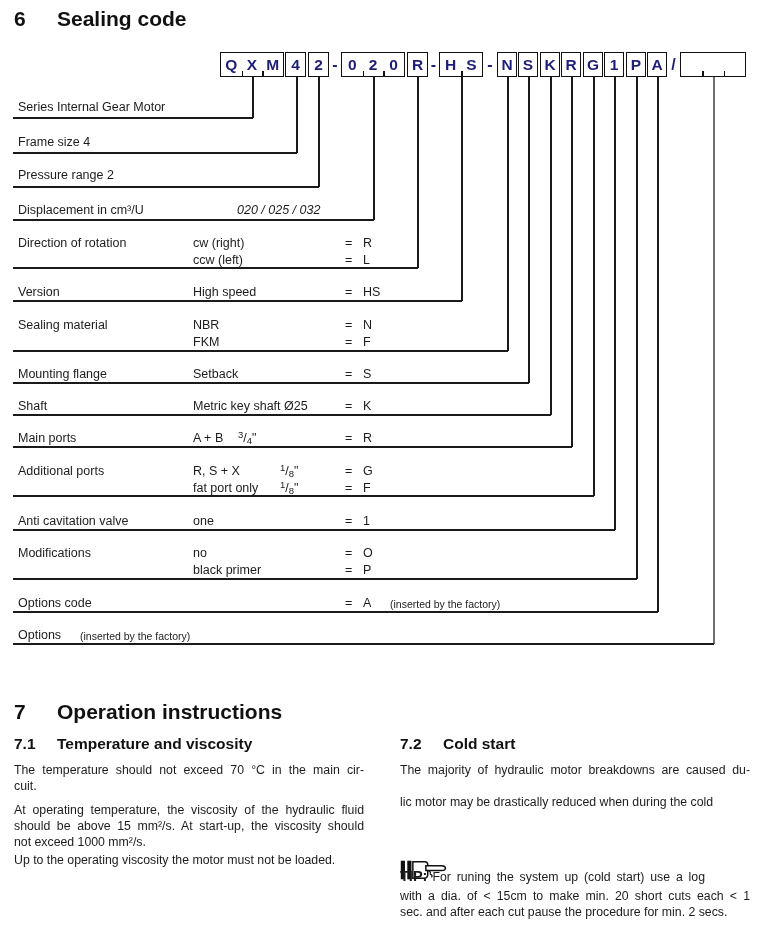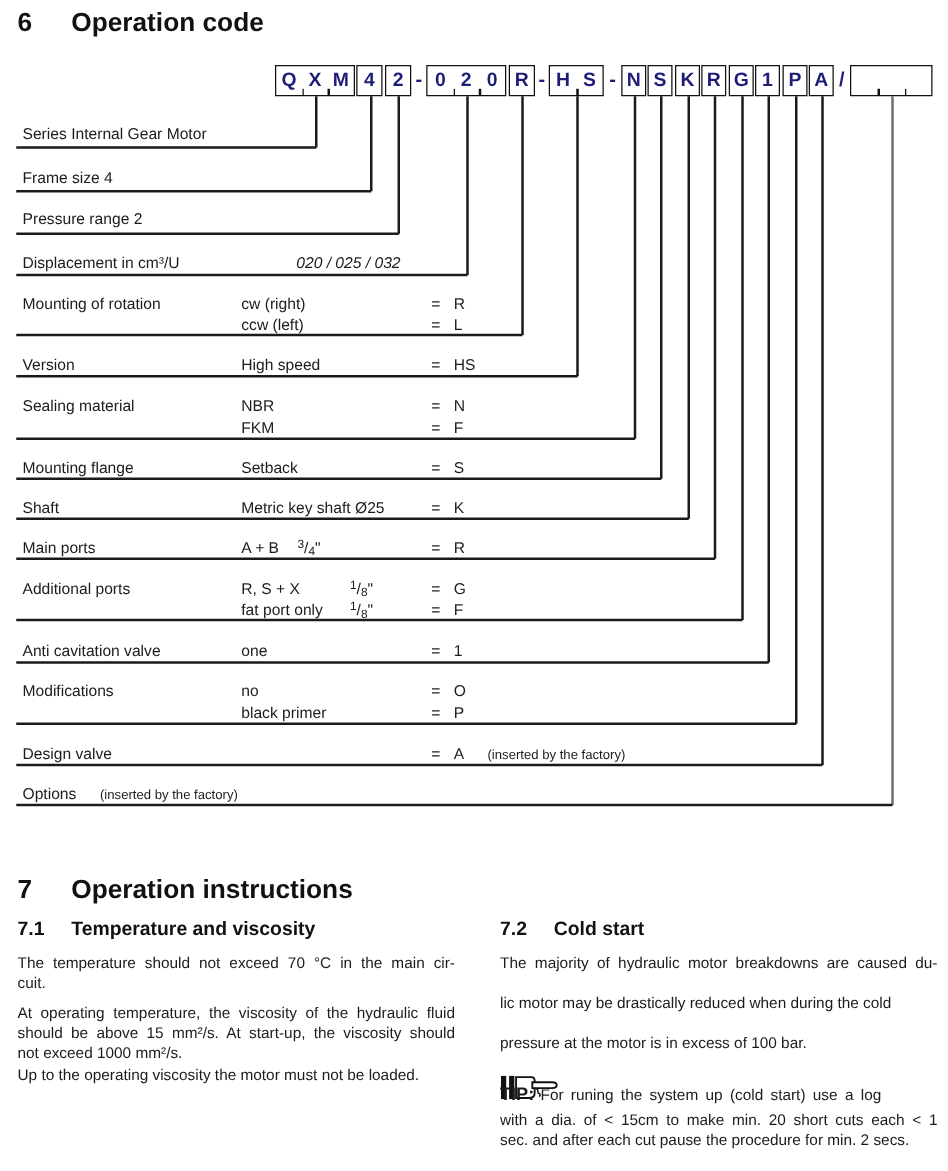--- a/index.html
+++ b/index.html
@@ -51,21 +51,21 @@
   .tiplabel{font-weight:bold;font-size:14.5px;}
   .tiptext{margin-left:5px;}
 </style>
 </head>
 <body>
 
 <div id="page">
 
   <div class="sechead" style="top:7px">
     <span class="num">6</span>
-    <span class="ttl">Operation code</span>
+    <span class="ttl">Sealing code</span>
   </div>
 
   <div class="codebox" style="left:220px;width:64px">
     <span class="cc">Q</span>
     <span class="cc">X</span>
     <span class="cc">M</span>
     <i class="tick" style="left:33.3%"></i>
     <i class="tick" style="left:66.6%"></i>
   </div>
   <div class="codebox" style="left:285px;width:21px">
@@ -164,21 +164,21 @@
     <span class="lbl">Frame size 4</span>
   </div>
   <div class="row" style="top:168px">
     <span class="lbl">Pressure range 2</span>
   </div>
   <div class="row" style="top:203px">
     <span class="lbl">Displacement in cm³/U</span>
     <span class="val" style="left:237px">020 / 025 / 032</span>
   </div>
   <div class="row" style="top:236px">
-    <span class="lbl">Mounting of rotation</span>
+    <span class="lbl">Direction of rotation</span>
     <div class="vals">
       <div class="vl">
         <span class="desc">cw (right)</span>
         <span class="eq">=</span>
         <span class="code">R</span>
       </div>
       <div class="vl">
         <span class="desc">ccw (left)</span>
         <span class="eq">=</span>
         <span class="code">L</span>
@@ -277,21 +277,21 @@
         <span class="code">O</span>
       </div>
       <div class="vl">
         <span class="desc">black primer</span>
         <span class="eq">=</span>
         <span class="code">P</span>
       </div>
     </div>
   </div>
   <div class="row" style="top:596px">
-    <span class="lbl">Design valve</span>
+    <span class="lbl">Options code</span>
     <div class="vals">
       <div class="vl">
         <span class="eq">=</span>
         <span class="code">A</span>
         <span class="note">(inserted by the factory)</span>
       </div>
     </div>
   </div>
   <div class="row" style="top:628px">
     <span class="lbl">Options</span>
@@ -314,21 +314,20 @@
 
   <div class="pline j" style="left:14px;top:762px;width:350px">The temperature should not  exceed 70 °C in the main cir-</div>
   <div class="pline j" style="left:14px;top:802px;width:350px">At operating temperature, the viscosity of the hydraulic fluid</div>
   <div class="pline" style="left:14px;top:778px;width:350px">cuit.</div>
   <div class="pline j" style="left:14px;top:818px;width:350px">should be above 15 mm²/s. At start-up, the viscosity should</div>
   <div class="pline" style="left:14px;top:834px;width:350px">not exceed 1000 mm²/s.</div>
   <div class="pline" style="left:14px;top:852px;width:350px">Up to the operating viscosity the motor must not be loaded.</div>
 
   <div class="pline j" style="left:400px;top:762px;width:350px">The majority of hydraulic motor breakdowns are caused du-</div>
   <div class="pline j" style="left:400px;top:794px;width:286px">lic motor may be drastically reduced when during the cold</div>
-  <div class="pline" style="left:400px;top:826px;width:350px">pressure at the motor is in excess of 100 bar.</div>
 
   <div class="tipwrap">
     <span class="tipicon">
       <svg width="48" height="26" viewBox="0 0 50 28">
         <rect x="0" y="4" width="4.5" height="20" fill="#111"></rect>
         <rect x="7" y="4" width="4.5" height="20" fill="#111"></rect>
         <path d="M13 5 L26 5 Q29 5 29 8 L29 19 Q29 23 24 23 L13 23 Z" fill="#fff" stroke="#111" stroke-width="1.6"></path>
         <path d="M27 9.5 L44 9.5 Q48 9.5 48 12 Q48 14.5 44 14.5 L27 14.5 Z" fill="#fff" stroke="#111" stroke-width="1.6"></path>
         <path d="M29 14.5 Q33 15.5 31.5 18.5 M31.5 18.5 Q35 19.5 33 22" fill="none" stroke="#111" stroke-width="1.3"></path>
       </svg>

